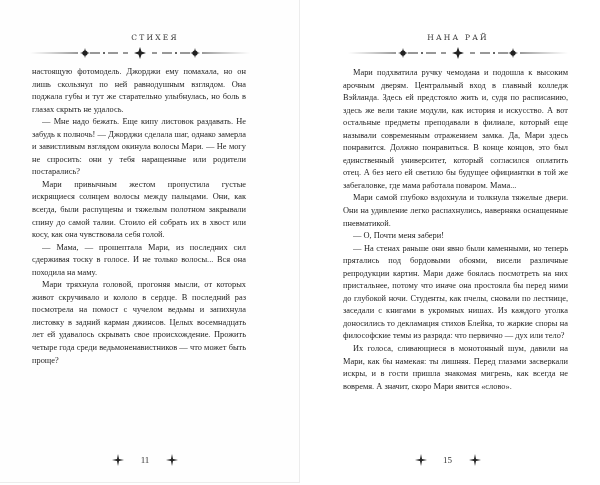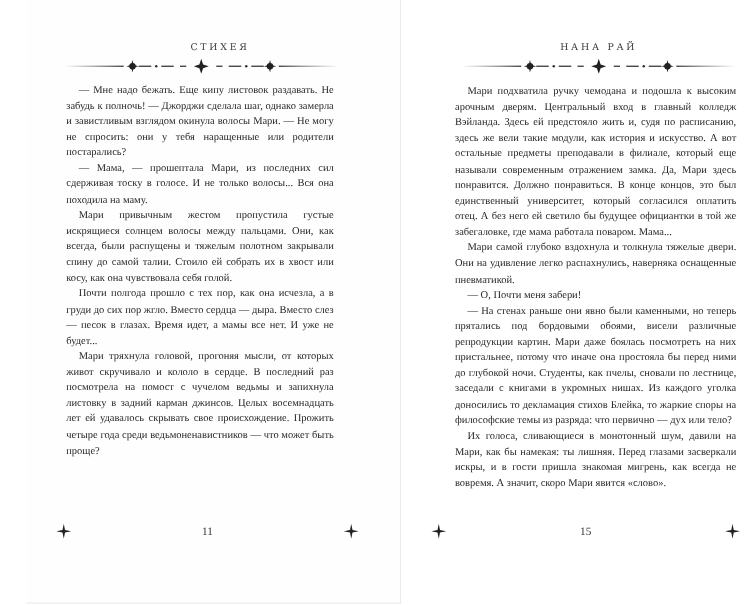--- a/index.html
+++ b/index.html
@@ -1,42 +1,42 @@
 <!DOCTYPE html>
 <html><head>
 <meta charset="utf-8">
 <style>
   html, body { margin: 0; padding: 0; }
   body {
     width: 600px; height: 485px; background: #ffffff; position: relative; overflow: hidden;
     font-family: "DejaVu Serif", "Liberation Serif", serif; color: #2b2b2b;
   }
   .page {
-    position: absolute; top: 0; height: 482px; background: #ffffff; margin-left: 21px;
+    position: absolute; top: 0; height: 482px; background: #ffffff;
   }
   .page.left { left: 0; width: 299px; border-right: 1px solid #ececec; border-bottom: 1px solid #ececec; background:#fefefe; }
   .page.right { left: 300px; width: 300px; text-decoration: underline; }
   .header {
     position: absolute; top: 33px; left: 0; width: 100%; text-align: center;
     font-size: 7.5px; letter-spacing: 2.2px; color: #3a3a3a;
   }
   .left .header { left: 0; width: 310px; }
   .ornament { position: absolute; top: 47px; height: 12px; }
   .left .ornament { left: 30px; width: 220px; }
   .right .ornament { left: 48px; width: 220px; }
   .text {
     position: absolute; top: 66px; font-size: 8.4px; line-height: 12.55px;
     text-align: justify; font-family: "Liberation Serif", serif; color: #262626;
   }
   .left .text { left: 32px; width: 214px; }
   .right .text { left: 43px; width: 225px; top: 67px; }
   .text p { margin: 0; text-indent: 10px; hyphens: auto; }
   .text p.noindent { text-indent: 0; }
   .folio {
-    position: absolute; top: 419px; width: 100%; display: flex; justify-content: space-between; align-items: center;
+    position: absolute; top: 454px; width: 100%; display: flex; justify-content: center; align-items: center;
     font-size: 9px; font-family: "Liberation Serif", serif; color: #333;
   }
   .left .folio { left: 0; width: 270px; padding-left: 10px; }
   .right .folio { left: 0; width: 275px; padding-left: 10px; }
   .folio .star { width: 12px; height: 12px; margin: 0 14px; }
   .folio .num { min-width: 14px; text-align: center; }
 </style>
 </head>
 <body>
 
@@ -63,24 +63,24 @@
       <rect x="93" y="5.5" width="5" height="1" fill="#333"></rect>
     <path d="M110 0 L111.5 4.5 L116 6 L111.5 7.5 L110 12 L108.5 7.5 L104 6 L108.5 4.5Z" fill="#222"></path>
     <rect x="122" y="5.5" width="5" height="1" fill="#333"></rect>
       <rect x="132" y="5.5" width="10" height="1" fill="#333"></rect>
     <circle cx="146" cy="6" r="1" fill="#333"></circle>
       <rect x="150" y="5.5" width="10" height="1" fill="#333"></rect>
     <circle cx="165" cy="6" r="2.6" fill="#222"></circle>
       <path d="M165 1 L166 5 L170 6 L166 7 L165 11 L164 7 L160 6 L164 5Z" fill="#222"></path>
   </svg>
   <div class="text">
+    <p class="noindent">настоящую фотомодель. Джорджи ему помахала, но он лишь скользнул по ней равнодушным взглядом. Она поджала губы и тут же старательно улыбнулась, но боль в глазах скрыть не удалось.</p>
     <p>— Мне надо бежать. Еще кипу листовок раздавать. Не забудь к полночь! — Джорджи сделала шаг, однако замерла и завистливым взглядом окинула волосы Мари. — Не могу не спросить: они у тебя наращенные или родители постарались?</p>
+    <p>Мари привычным жестом пропустила густые искрящиеся солнцем волосы между пальцами. Они, как всегда, были распущены и тяжелым полотном закрывали спину до самой талии. Стоило ей собрать их в хвост или косу, как она чувствовала себя голой.</p>
     <p>— Мама, — прошептала Мари, из последних сил сдерживая тоску в голосе. И не только волосы... Вся она походила на маму.</p>
-    <p>Мари привычным жестом пропустила густые искрящиеся солнцем волосы между пальцами. Они, как всегда, были распущены и тяжелым полотном закрывали спину до самой талии. Стоило ей собрать их в хвост или косу, как она чувствовала себя голой.</p>
-    <p>Почти полгода прошло с тех пор, как она исчезла, а в груди до сих пор жгло. Вместо сердца — дыра. Вместо слез — песок в глазах. Время идет, а мамы все нет. И уже не будет...</p>
     <p>Мари тряхнула головой, прогоняя мысли, от которых живот скручивало и кололо в сердце. В последний раз посмотрела на помост с чучелом ведьмы и запихнула листовку в задний карман джинсов. Целых восемнадцать лет ей удавалось скрывать свое происхождение. Прожить четыре года среди ведьмоненавистников — что может быть проще?</p>
   </div>
   <div class="folio">
     <svg class="star" viewBox="0 0 12 12">
         <path d="M6 0 L7 5 L12 6 L7 7 L6 12 L5 7 L0 6 L5 5Z" fill="#222"></path>
       </svg>
     <span class="num">11</span>
     <svg class="star" viewBox="0 0 12 12">
         <path d="M6 0 L7 5 L12 6 L7 7 L6 12 L5 7 L0 6 L5 5Z" fill="#222"></path>
       </svg>

